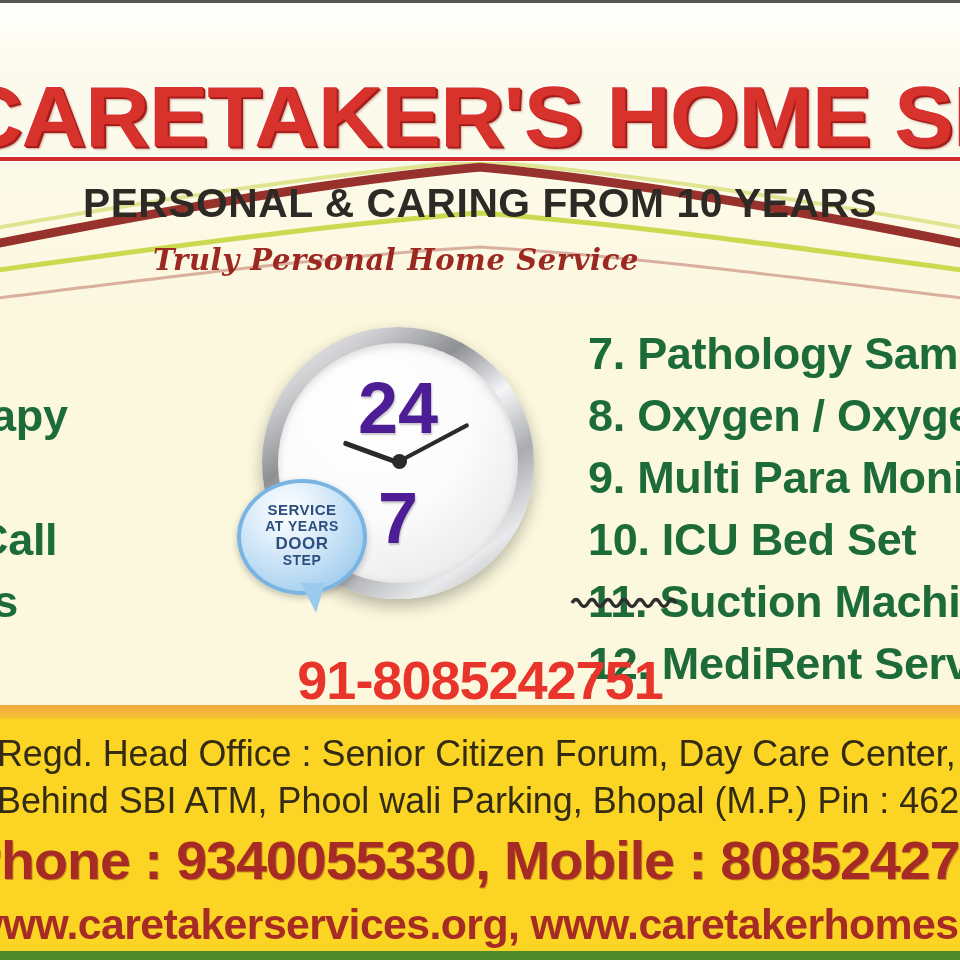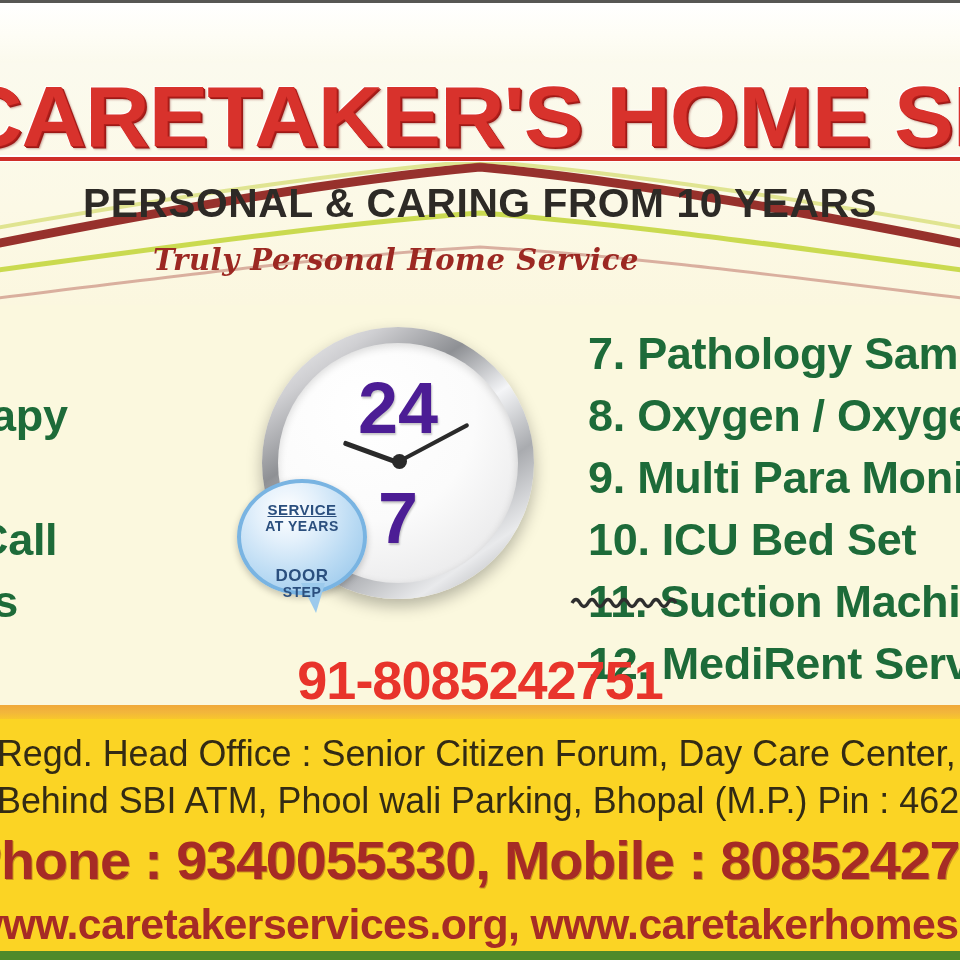--- a/index.html
+++ b/index.html
@@ -204,23 +204,23 @@
   .bubble-text {
     position: absolute;
     top: 18px; left: 0;
     width: 100%;
     text-align: center;
     font-family: "Liberation Sans", sans-serif;
     font-weight: 700;
     color: #2b4f7e;
     line-height: 17px;
   }
-  .bt1 { font-size: 15px; letter-spacing: .5px; text-decoration: underline; }
+  .bt1 { font-size: 15px; letter-spacing: .5px; }
   .bt2 { font-size: 14px; letter-spacing: .5px; }
-  .bt3 { font-size: 17px; letter-spacing: .5px; margin-top: 32px; }
+  .bt3 { font-size: 17px; letter-spacing: .5px; }
   .bt4 { font-size: 14px; letter-spacing: .5px; }
   .bubble-tail {
     position: absolute;
     bottom: -22px; left: 60px;
     width: 0; height: 0;
     border-left: 15px solid transparent;
     border-right: 9px solid transparent;
     border-top: 30px solid #9ccaec;
   }
   .cord {

